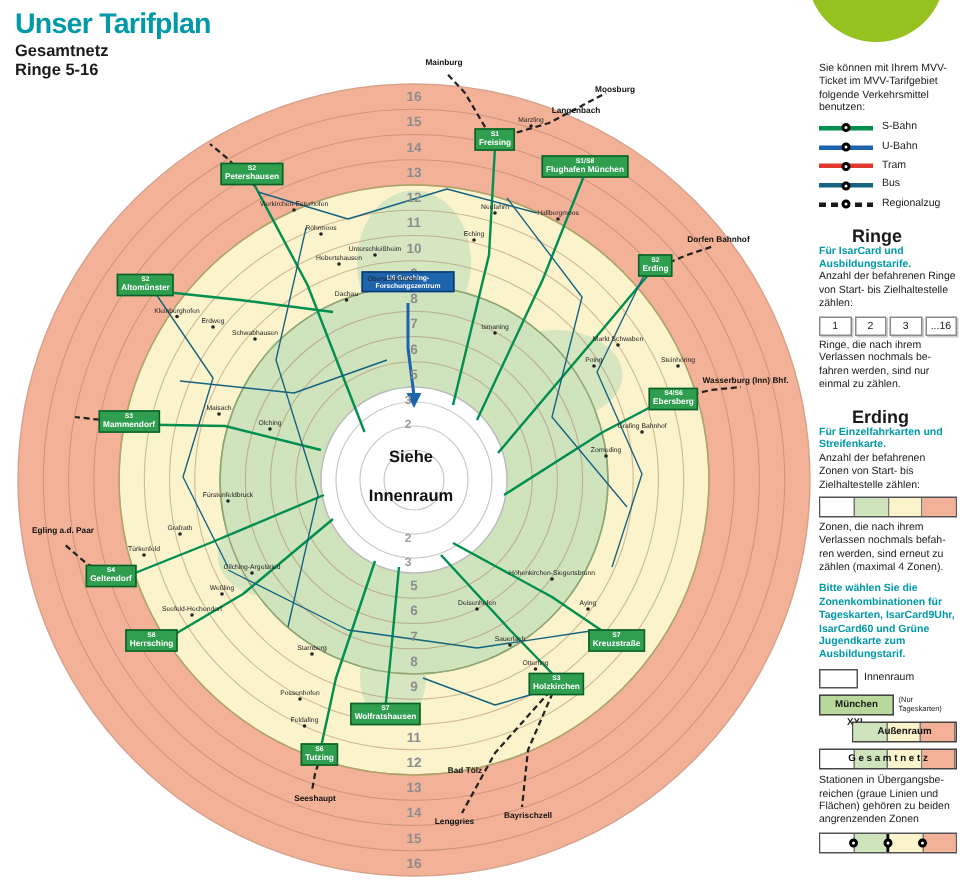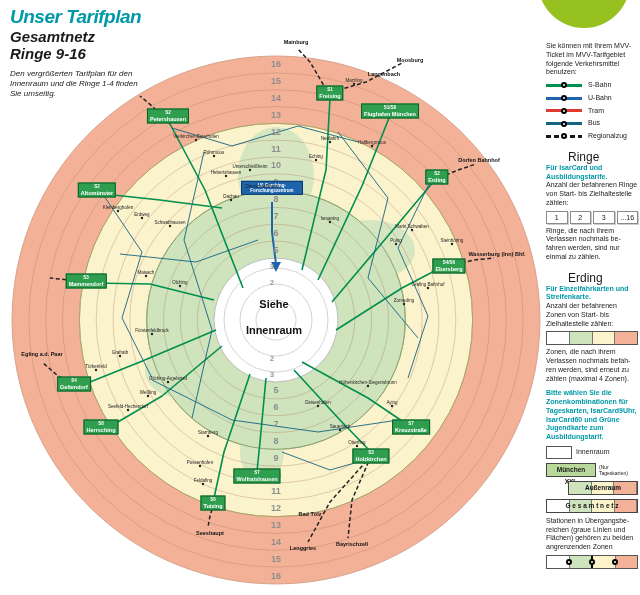--- a/index.html
+++ b/index.html
@@ -1,36 +1,36 @@
 <!DOCTYPE html>
 <html><head>
 <meta charset="utf-8">
 <style>
   html,body{margin:0;padding:0;}
   body{width:640px;height:595px;position:relative;overflow:hidden;background:#fff;
        font-family:"Liberation Sans", sans-serif;color:#1a1a1a;}
-  #title-block{position:absolute;left:10px;top:6px;width:160px;z-index:5;font-style:italic;}
+  #title-block{position:absolute;left:10px;top:6px;width:160px;z-index:5;}
   #main-title{color:#0099a8;font-size:19px;font-weight:bold;letter-spacing:-0.5px;}
-  .subtitle{font-size:15px;font-weight:bold;line-height:1.15;}
+  .subtitle{font-size:11px;font-weight:bold;line-height:1.15;}
   #description{font-size:8px;margin-top:6px;line-height:1.25;width:130px;}
   #map-wrap{position:absolute;left:0;top:0;width:546px;height:595px;}
   #map-svg{position:absolute;left:0;top:0;}
   #map-labels{position:absolute;left:0;top:0;width:546px;height:595px;pointer-events:none;}
   .terminus{position:absolute;transform:translate(-50%,-50%);background:#2f9e4f;color:#fff;
             border:1px solid #0c5f28;text-align:center;line-height:1.1;padding:1px 2px;white-space:nowrap;}
   .terminus .badge{display:block;font-size:4.5px;font-weight:bold;}
   .terminus .tname{display:block;font-size:5.5px;font-weight:bold;}
   .ubox{position:absolute;transform:translate(-50%,-50%);background:#1d64ad;color:#fff;
         border:1px solid #0b3c70;font-size:4.5px;font-weight:bold;max-width:56px;text-align:center;padding:1px 2px;line-height:1.15;}
   .town{position:absolute;transform:translate(-50%,-50%);font-size:5.5px;font-weight:bold;color:#111;white-space:nowrap;}
   .station{position:absolute;transform:translate(-50%,-50%);font-size:4.5px;color:#222;white-space:nowrap;}
   #sidebar{position:absolute;left:546px;top:0;width:92px;height:595px;font-size:7px;line-height:1.25;}
   #mvv-dot{position:absolute;left:538px;top:-64px;width:92px;height:92px;border-radius:50%;background:#97c11f;}
   .sb-intro{margin-top:42px;}
-  h2.sb{font-size:12px;font-weight:normal;margin:10px 0 1px 0;line-height:1.0;padding-left:22px;}
+  h2.sb{font-size:12px;font-weight:bold;margin:10px 0 1px 0;line-height:1.0;padding-left:22px;}
   h2.sb2{font-size:11px;font-weight:bold;margin:10px 0 1px 0;line-height:1.05;}
   .teal{color:#0099a8;font-weight:bold;}
   .legend-row{display:flex;align-items:center;margin:4px 0;}
   .legend-line{position:relative;width:36px;height:3px;margin-right:6px;flex:none;}
   .bead{position:absolute;width:6px;height:6px;background:#fff;border:2px solid #000;border-radius:50%;
         top:50%;left:50%;transform:translate(-50%,-50%);box-sizing:border-box;}
   .ring-cells{display:flex;gap:2px;margin:3px 0;}
   .ring-cell{flex:1;border:1px solid #8a8a8a;background:#fff;text-align:center;font-size:7px;
              height:11px;line-height:11px;box-shadow:1px 1px 0 #ccc;}
   .zone-strip{display:flex;height:12px;border:1px solid #555;margin:3px 0;}
@@ -50,22 +50,21 @@
   .tbead{position:absolute;top:50%;width:6px;height:6px;background:#fff;border:2px solid #000;
          border-radius:50%;transform:translate(-50%,-50%);box-sizing:border-box;}
   .thick{border-right:2px solid #000 !important;}
 </style>
 </head>
 <body>
 
 <div id="title-block">
   <div id="main-title">Unser Tarifplan</div>
   <div class="subtitle">Gesamtnetz</div>
-  <div class="subtitle">Ringe 9-16</div>
-  <div id="description">Den vergrößerten Tarif­plan für den Innenraum und die Ringe 1-4 finden Sie umseitig.</div>
+  <div class="subtitle">Ringe 5-16</div>
 </div>
 
 <div id="map-wrap">
   <svg id="map-svg" width="546" height="595">
       <circle cx="276" cy="320" r="263.96" fill="#f3b298" stroke="#d6a28c"></circle>
       <circle cx="276" cy="320" r="196.64" fill="#fbf3cc" stroke="#c2b386"></circle>
       <circle cx="276" cy="320" r="129.32" fill="#cfe3bd" stroke="#9ab07e"></circle>
       <circle cx="276" cy="320" r="62" fill="#ffffff" stroke="#bbbbbb"></circle>
       <ellipse cx="276" cy="175" rx="38" ry="48" fill="#cfe3bd" opacity="0.85"></ellipse>
       <ellipse cx="370" cy="250" rx="45" ry="30" fill="#cfe3bd" opacity="0.85"></ellipse>

